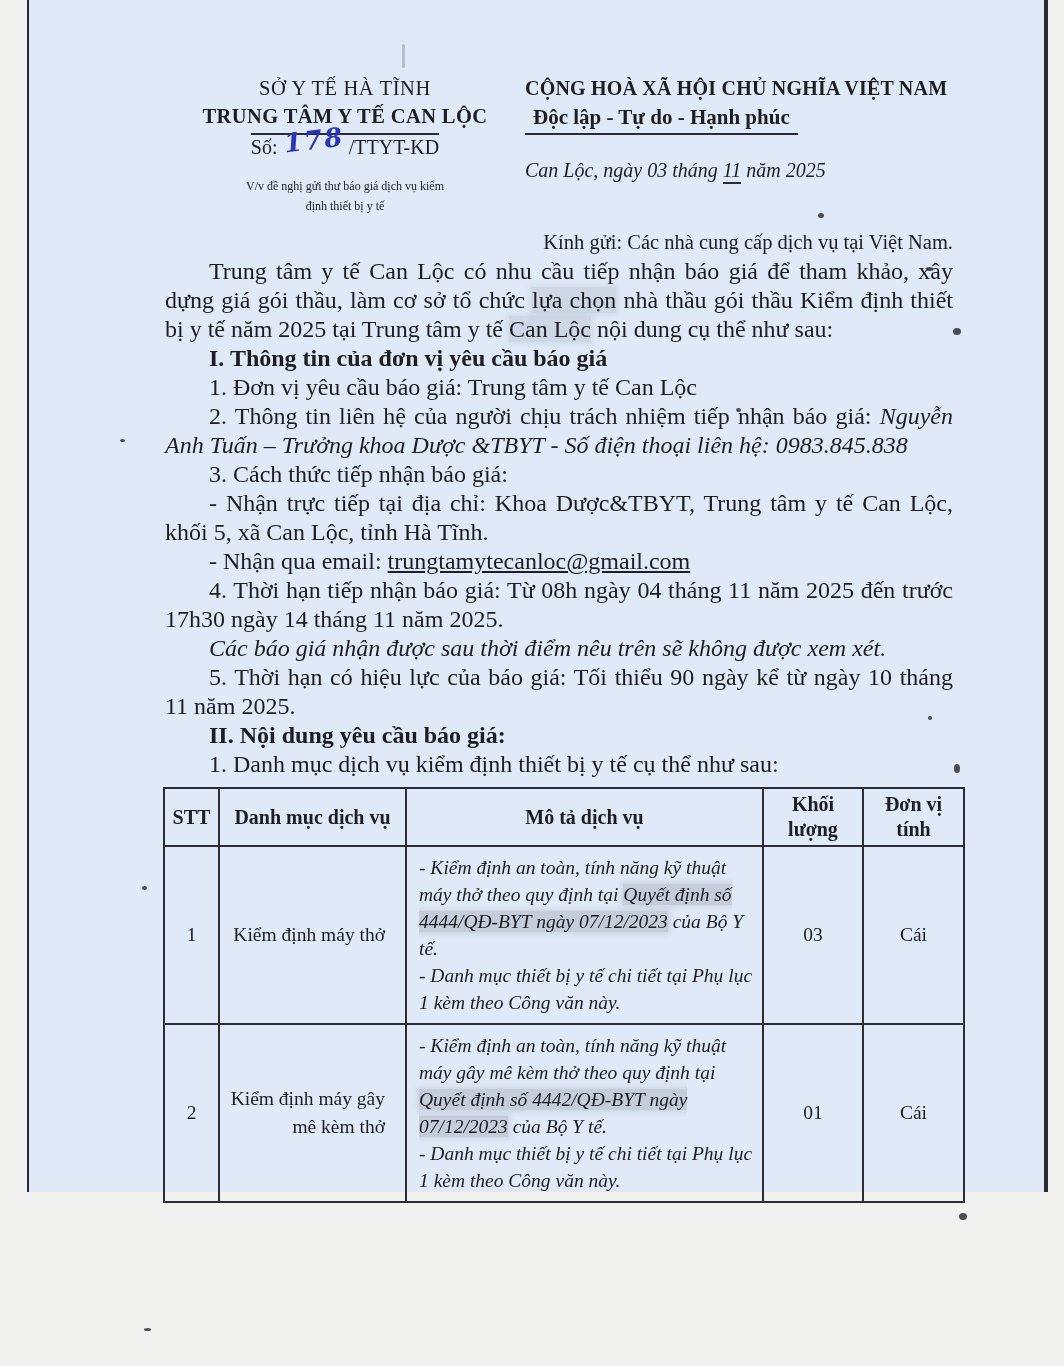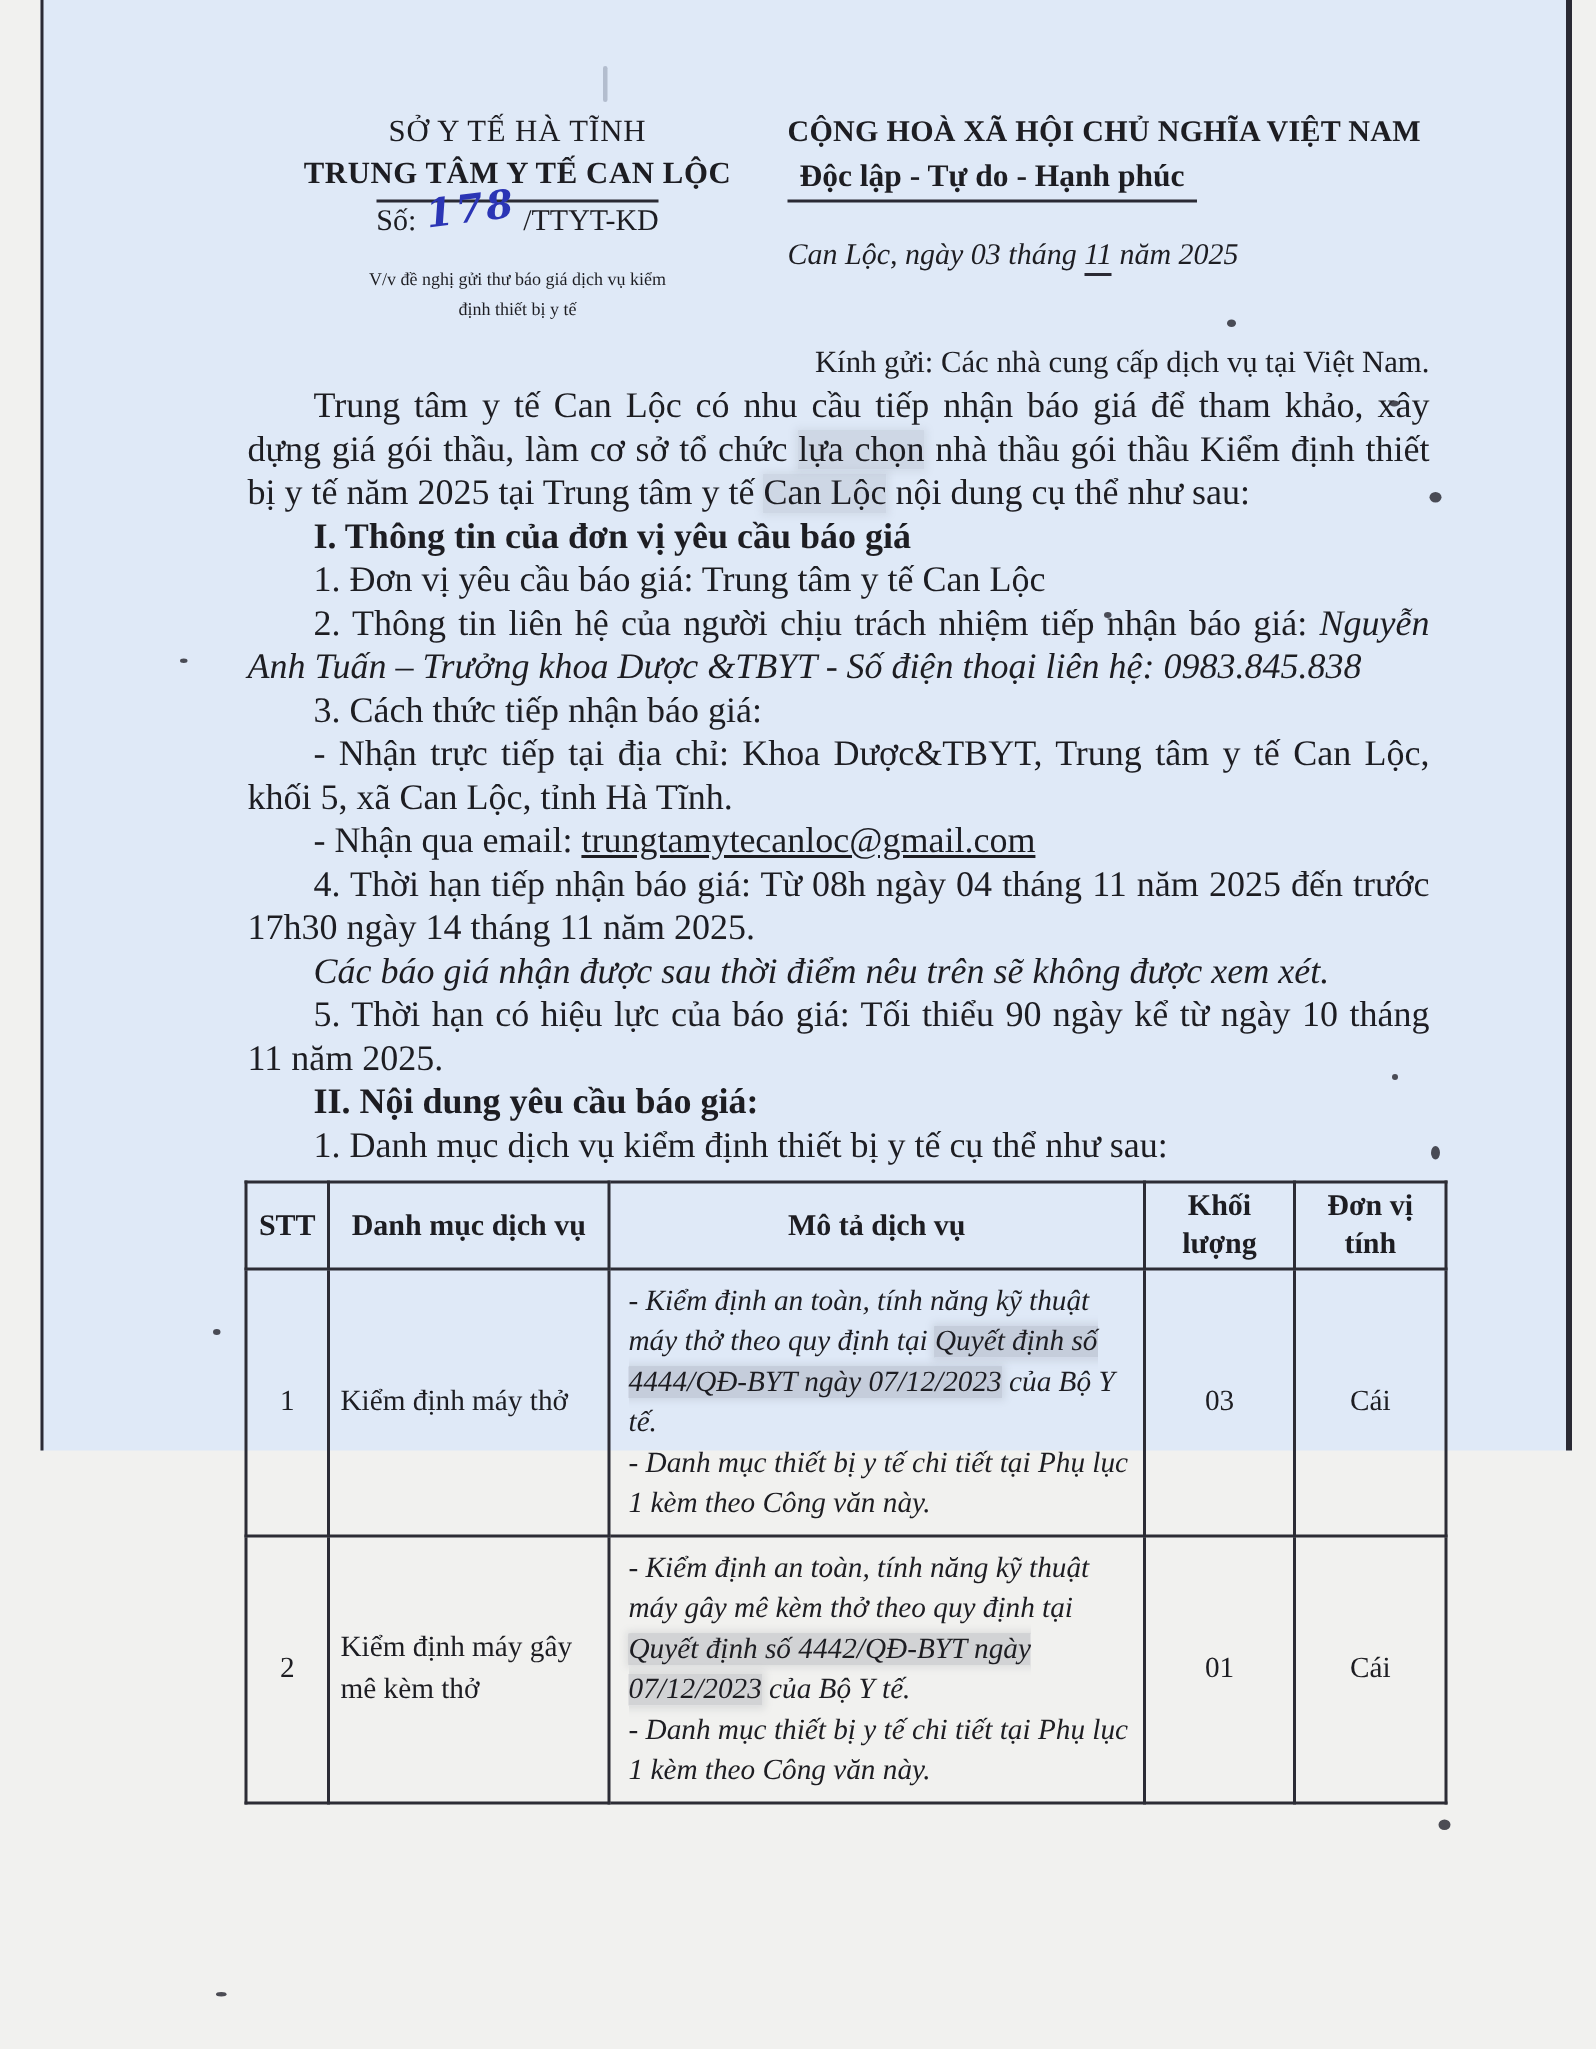--- a/index.html
+++ b/index.html
@@ -9,21 +9,21 @@
   *{box-sizing:border-box;}
   html,body{margin:0;padding:0;}
   body{
     width:1064px;height:1366px;position:relative;overflow:hidden;
     background:var(--margin-bg);
     font-family:"Liberation Serif","DejaVu Serif",serif;
     color:var(--ink);
     -webkit-font-smoothing:antialiased;
   }
   .page{
-    position:absolute;left:27px;top:0;width:1021px;height:967px;
+    position:absolute;left:27px;top:0;width:1021px;height:1192px;
     background:var(--paper);
     border-left:2px solid var(--edge-dark);
     border-right:4px solid var(--edge-dark);
   }
   .content{position:absolute;left:136px;top:76px;width:788px;}
 
   
   .hdr{display:flex;}
   .hdr-left{width:360px;text-align:center;flex:none;}
   .hdr-right{flex:1;}
@@ -60,21 +60,21 @@
   table.quote{
     border-collapse:collapse;table-layout:fixed;width:800px;margin:8px 0 0 -2px;
     background:transparent;
   }
   table.quote th,table.quote td{border:2px solid #2c2c35;}
   table.quote th{font-size:20px;font-weight:bold;line-height:25px;text-align:center;padding:3px 2px;}
   table.quote td{font-size:19.5px;vertical-align:middle;}
   col.c-stt{width:55px;} col.c-cat{width:187px;} col.c-desc{width:357px;}
   col.c-qty{width:100px;} col.c-unit{width:101px;}
   td.stt,td.qty,td.unit{text-align:center;line-height:26px;}
-  td.cat{padding:4px 2px 4px 7px;line-height:28px;}
+  td.cat{padding:4px 20px 4px 7px;line-height:28px;text-align:right;}
   td.desc{padding:7px 8px 7px 12px;line-height:27px;font-style:italic;}
   td.desc .desc-item{margin:0;}
   .thl{background:rgba(122,128,140,.26);box-shadow:0 0 5px 2px rgba(122,128,140,.18);}
 
   
   .speck{position:absolute;background:#2f2f38;border-radius:50%;opacity:.85;}
   .speck.faint{background:#8e99ad;opacity:.55;border-radius:2px;}
 </style>
 </head>
 <body>

